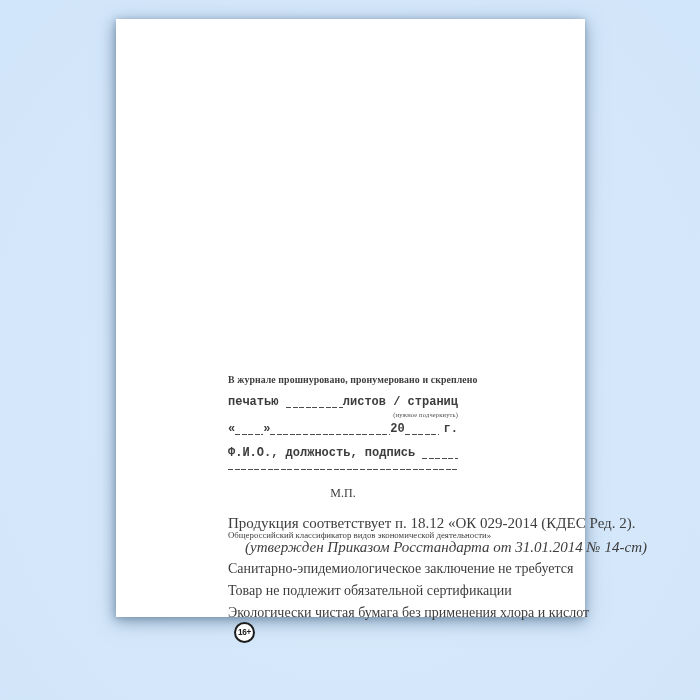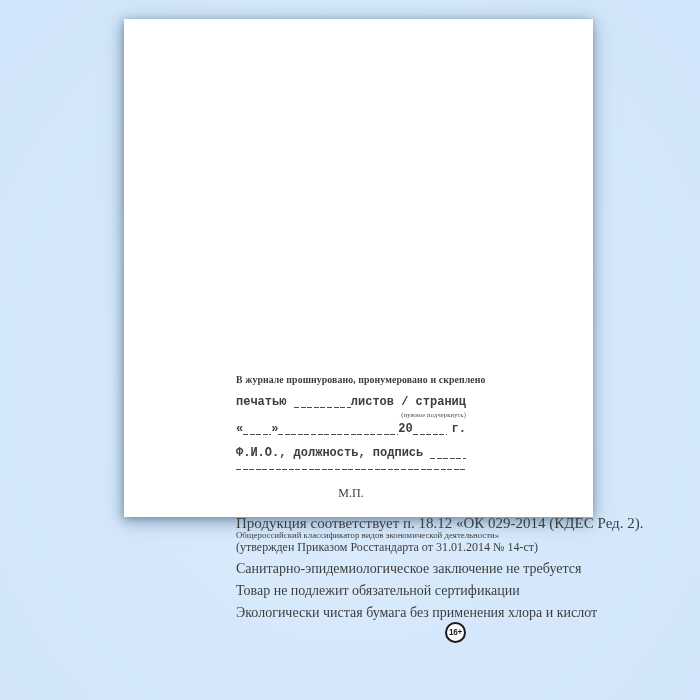--- a/index.html
+++ b/index.html
@@ -5,21 +5,21 @@
   html,body{margin:0;padding:0;}
   body{
     width:700px;height:700px;overflow:hidden;
     font-family:"Liberation Serif","DejaVu Serif",serif;
   }
   .stage{
     position:relative;width:700px;height:700px;
     background:radial-gradient(ellipse at 50% 55%, #dcedfd 0%, #d5e8fb 55%, #d1e5fa 100%);
   }
   .page{
-    position:absolute;left:124px;top:19px;width:469px;height:498px;
+    position:absolute;left:116px;top:19px;width:469px;height:598px;
     background:#ffffff;
     box-shadow:0 4px 18px rgba(90,118,148,0.55), 0 1px 5px rgba(90,118,148,0.35), -2px 3px 10px rgba(90,118,148,0.35);
   }
   .content{
     position:absolute;left:112px;right:127px;top:0;bottom:0;
     color:#3d3d3d;
   }
   .content > div{position:absolute;left:0;right:0;}
   .nowrap{white-space:nowrap;}
   .b-title{top:355px;font-size:9.8px;font-weight:bold;letter-spacing:0.1px;}
@@ -38,26 +38,26 @@
   .date-row{top:404px;}
   .sig-row{top:428px;}
   .rule{
     top:450px;height:1px;
     background:repeating-linear-gradient(90deg,#4c4c4c 0 5px, rgba(0,0,0,0) 5px 6.6px);
   }
   .stamp{top:467px;font-size:12px;text-align:center;}
   .compliance{top:498px;line-height:12px;}
   .c1{font-size:15px;white-space:nowrap;}
   .c2{font-size:8.8px;white-space:nowrap;}
-  .c3{font-size:12px;white-space:nowrap;}
+  .c3{font-size:15px;font-style:italic;white-space:nowrap;margin-left:17px;}
   .note-1{top:542px;}
   .note-2{top:564px;left:2px;}
   .note-3{top:586px;left:1px;}
   .note-line{font-size:14px;white-space:nowrap;}
-  .mark-row{top:602px;display:flex;align-items:flex-end;flex-direction:column;}
+  .mark-row{top:602px;display:flex;align-items:center;}
   .badge{
     flex:0 0 auto;margin-left:6px;margin-top:1px;
     width:17px;height:17px;border:2.4px solid #1c1c1c;border-radius:50%;
     display:flex;align-items:center;justify-content:center;background:#fff;
     font-family:"Liberation Sans","DejaVu Sans",sans-serif;
     font-size:8.2px;font-weight:bold;color:#1c1c1c;letter-spacing:-0.3px;
   }
   .mark-text{margin-left:10px;padding-top:1px;}
   .mark-label{font-size:9.6px;letter-spacing:0.2px;white-space:nowrap;}
   .mark-law{font-size:6.2px;font-style:italic;margin-top:1.5px;color:#4a4a4a;white-space:nowrap;}

